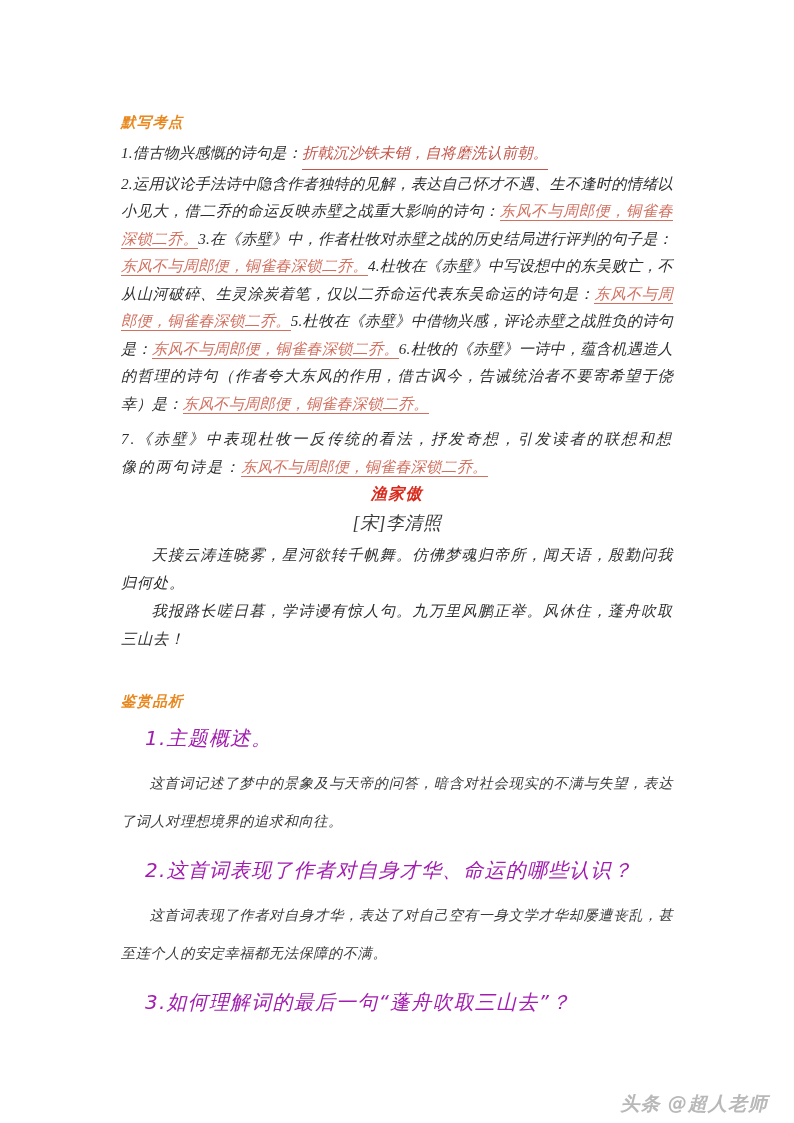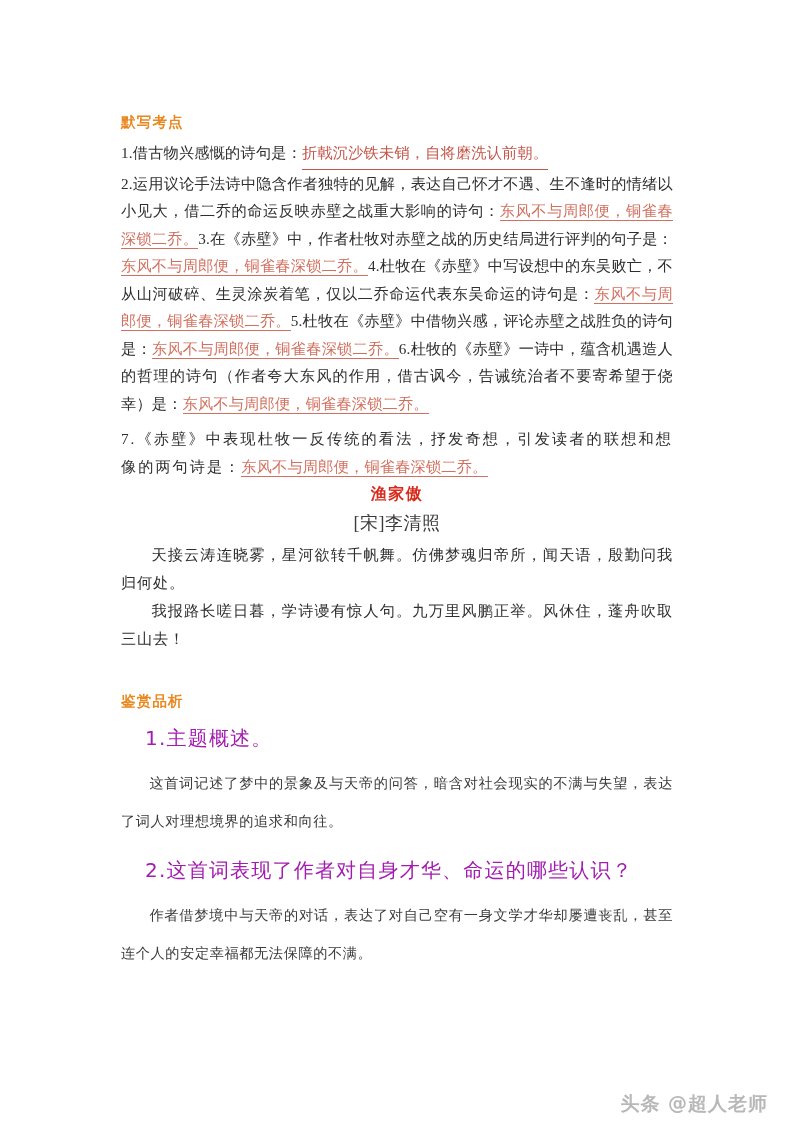--- a/index.html
+++ b/index.html
@@ -15,20 +15,21 @@
     color: #2b2b2b;
     overflow: hidden;
   }
 
   .page {
     position: absolute;
     left: 0; top: 0;
     width: 794px;
     height: 1123px;
     background: #fff;
+    font-style: italic;
   }
 
   .content {
     position: absolute;
     left: 121px;
     top: 112px;
     width: 552px;
   }
 
   
@@ -163,20 +164,21 @@
       <p class="poem-line">我报路长嗟日暮，学诗谩有惊人句。九万里风鹏正举。风休住，蓬舟吹取三山去！</p>
     </div>
 
     <div class="appr-block">
       <h2 class="section-heading">鉴赏品析</h2>
 
       <p class="q-label first">1.主题概述。</p>
       <p class="a-text">这首词记述了梦中的景象及与天帝的问答，暗含对社会现实的不满与失望，表达了词人对理想境界的追求和向往。</p>
 
       <p class="q-label">2.这首词表现了作者对自身才华、命运的哪些认识？</p>
-      <p class="a-text">作者借梦境中与天帝的对话，表达了对自己空有一身文学才华却屡遭丧乱，甚至连个人的安定幸福都无法保障的不满。</p>
+      <p class="a-text">这首词表现了作者对自身才华，表达了对自己空有一身文学才华却屡遭丧乱，甚至连个人的安定幸福都无法保障的不满。</p>
 
+      <p class="q-label">3.如何理解词的最后一句“蓬舟吹取三山去”？</p>
     </div>
 
   </div>
 
   <div class="watermark">头条 @超人老师</div>
 </div>
 
 </body></html>

